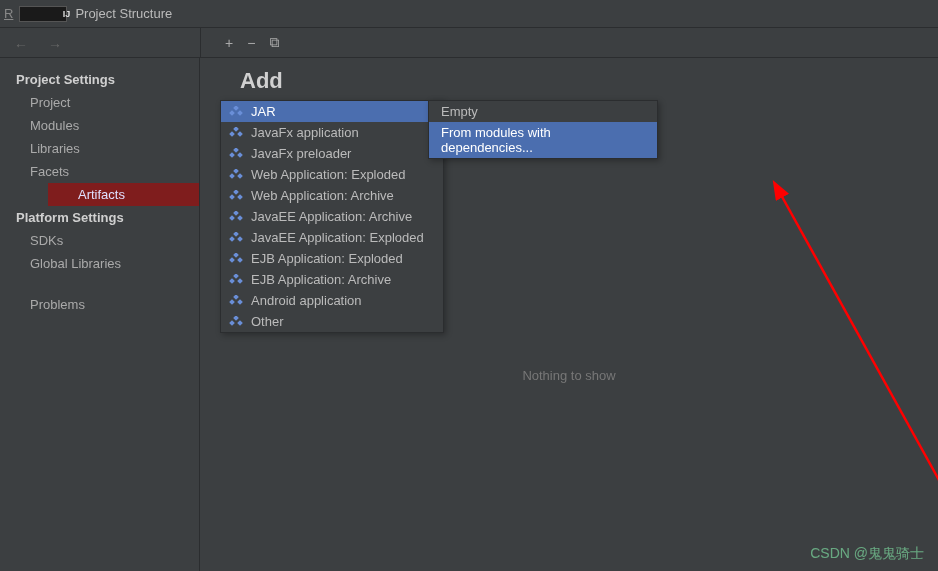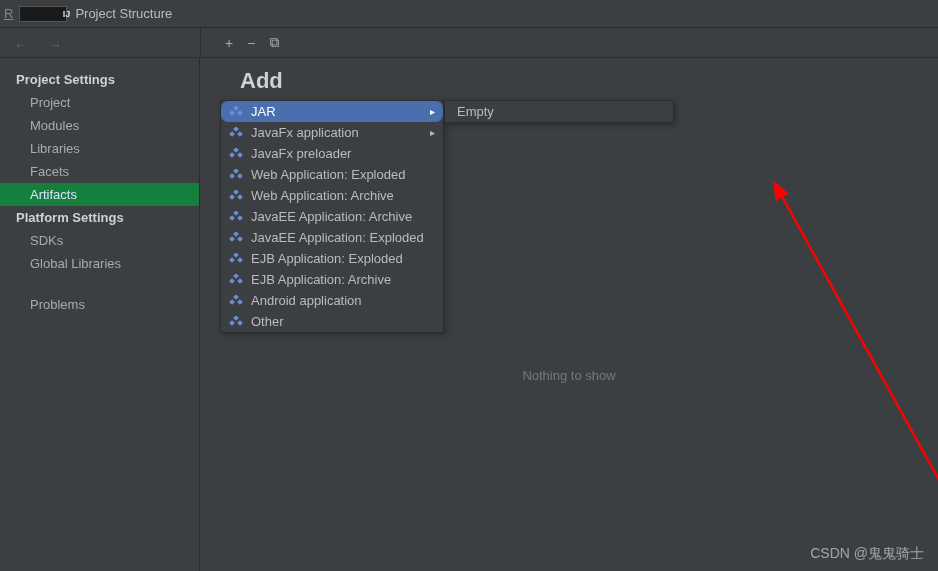--- a/index.html
+++ b/index.html
@@ -61,22 +61,23 @@
       font-weight: bold;
       color: #d0d0d0;
       padding: 4px 16px;
     }
     .side-item {
       padding: 4px 30px;
       cursor: pointer;
       color: #aaa;
     }
     .side-item.selected {
-      background: #15803d;
+      background: #7f1d1d;
       color: #e0e0ff;
+      margin-left: 48px;
     }
     .content {
       flex: 1;
       position: relative;
     }
     .add-title {
       font-size: 22px;
       font-weight: bold;
       color: #d0d0d0;
       padding: 10px 0 8px 40px;
@@ -87,21 +88,20 @@
       border: 1px solid #2b2d2f;
       box-shadow: 2px 2px 6px rgba(0,0,0,0.3);
       position: absolute;
       left: 20px; top: 42px;
     }
     .menu-item {
       display: flex; align-items: center;
       padding: 3px 8px;
       cursor: pointer;
       position: relative;
-      border-radius: 7px;
     }
     .menu-item.selected {
       background: #4b6eaf;
       color: #fff;
     }
     .menu-item .arrow {
       margin-left: auto;
       font-size: 10px;
     }
     .menu-icon {
@@ -109,38 +109,38 @@
       margin-right: 8px;
       display: flex; align-items: center; justify-content: center;
     }
     .menu-icon svg { width: 14px; height: 12px; }
     .menu2 {
       width: 230px;
       background: #3c3f41;
       border: 1px solid #2b2d2f;
       box-shadow: 2px 2px 6px rgba(0,0,0,0.3);
       position: absolute;
-      left: 244px; top: 42px;
+      left: 228px; top: 42px;
     }
     .menu2 .menu-item { padding: 3px 12px; }
     .nothing {
       position: absolute;
       top: 310px; left: 0; right: 0;
       text-align: center;
       color: #777;
     }
     .red-arrow {
       position: absolute;
       top: 120px; left: 560px;
       pointer-events: none;
     }
     .watermark {
       position: absolute;
       right: 14px; bottom: 8px;
-      color: #e5e5e5;
+      color: #86efac;
       font-size: 14px;
       opacity: 0.6;
     }
   </style>
 </head>
 <body>
 
 <div class="titlebar">
   <span class="left-char">R</span>
   <span class="app-icon">IJ</span>
@@ -313,20 +313,23 @@
               </g>
             </svg>
           </span>
           <span>Other</span>
         </div>
       </div>
     <div class="menu2" id="menu2">
         <div class="menu-item">
           <span>Empty</span>
         </div>
+        <div class="menu-item selected">
+          <span>From modules with dependencies...</span>
+        </div>
       </div>
 
     <div class="nothing">Nothing to show</div>
 
     <svg class="red-arrow" width="220" height="360">
       <defs>
         <marker id="ah" markerWidth="10" markerHeight="10" refX="2" refY="3" orient="auto">
           <path d="M0,0 L0,6 L8,3 z" fill="#ff0000"></path>
         </marker>
       </defs>

